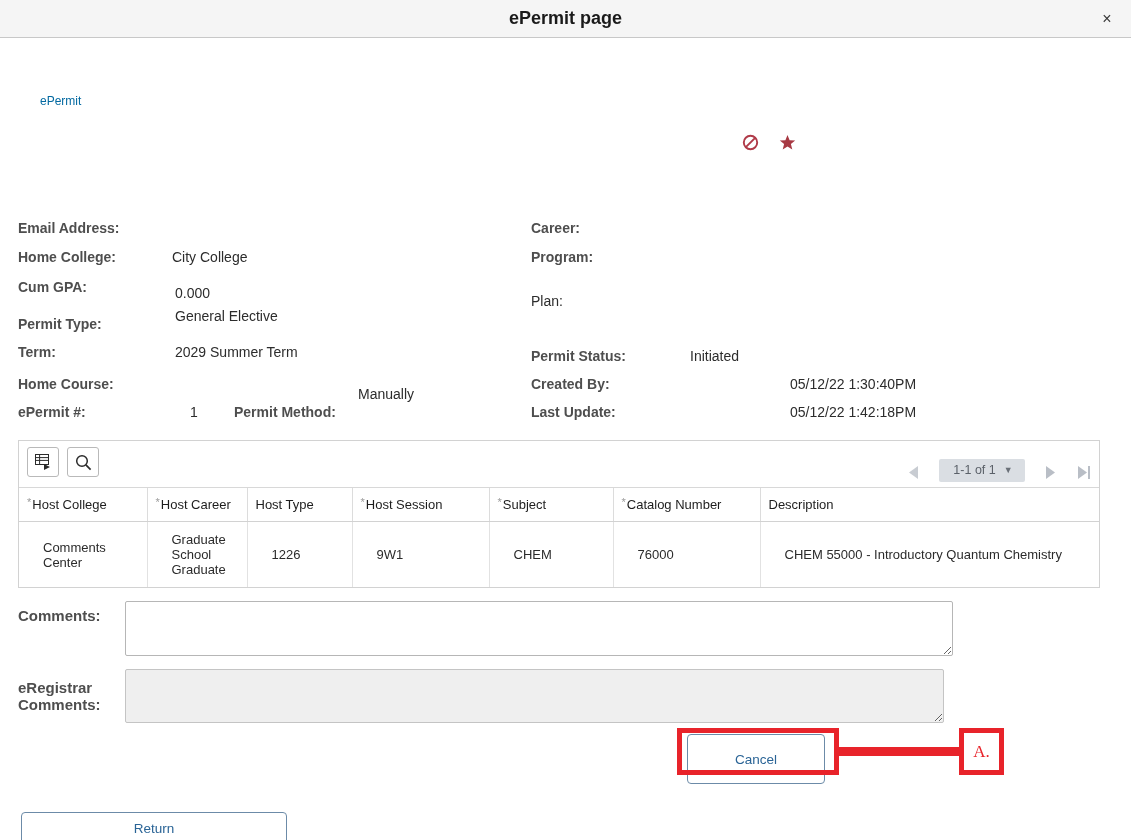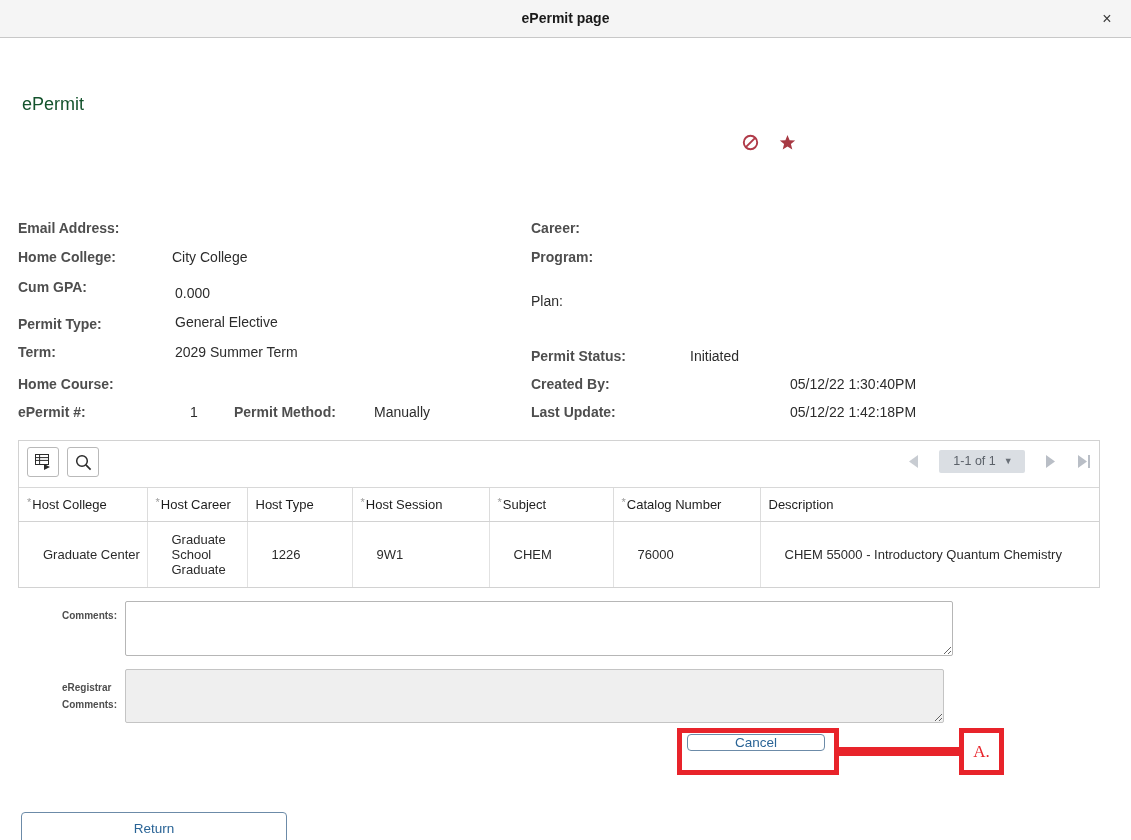--- a/index.html
+++ b/index.html
@@ -24,21 +24,21 @@
     background: #f5f5f5;
     border-bottom: 1px solid #c8c8c8;
     box-sizing: border-box;
   }
   .titlebar-title {
     position: absolute;
     left: 0; right: 0; top: 0;
     line-height: 37px;
     text-align: center;
     font-weight: bold;
-    font-size: 14px;
+    font-size: 18px;
     color: #1a1a1a;
   }
   .titlebar-close {
     position: absolute;
     right: 0; top: 0;
     width: 48px; height: 37px;
     line-height: 37px;
     text-align: center;
     font-size: 16px;
     color: #3a3a3a;
@@ -49,24 +49,24 @@
   
   .page {
     position: relative;
     width: 1131px;
     height: 802px;
     background: #fff;
   }
 
   .crumb {
     position: absolute;
-    left: 22px;
+    left: 40px;
     top: 56px;
-    font-size: 18px;
-    color: #14532d;
+    font-size: 12px;
+    color: #0369a1;
   }
 
   .toolicons {
     position: absolute;
     top: 96px;
     left: 742px;
     display: flex;
     gap: 20px;
     align-items: center;
   }
@@ -109,22 +109,22 @@
     border-radius: 3px;
     background: #fff;
     display: flex;
     align-items: center;
     justify-content: center;
     cursor: pointer;
     box-sizing: border-box;
   }
   .pager {
     position: absolute;
-    right: 6px; top: 9px;
-    display: flex; align-items: center; gap: 16px;
+    right: 6px; top: 18px;
+    display: flex; align-items: flex-end; gap: 16px;
   }
   .pg-arrow {
     width: 18px; height: 20px;
     display: flex; align-items: center; justify-content: center;
     cursor: pointer;
   }
   .pg-count {
     background: #dadee3;
     color: #5b6169;
     font-size: 12.5px;
@@ -171,25 +171,24 @@
     color: #9a9a9a;
     font-size: 11px;
     vertical-align: top;
     line-height: 1;
     margin-right: 1px;
   }
 
   
   .cm-label {
     position: absolute;
-    font-size: 10px;
+    font-size: 15px;
     font-weight: bold;
     color: #4e4e4e;
     line-height: 17px;
-    margin-left: 44px;
   }
   textarea.cm {
     position: absolute;
     box-sizing: border-box;
     font-family: "Liberation Sans", sans-serif;
     font-size: 13px;
     color: #2b2b2b;
     padding: 5px 6px;
     border: 1px solid #b6b6b6;
     border-radius: 2px;
@@ -213,21 +212,21 @@
     font-size: 13.5px;
     text-align: center;
     cursor: pointer;
     padding: 0;
   }
   #cancel-button {
     position: absolute;
     left: 687px;
     top: 696px;
     width: 138px;
-    height: 17px;
+    height: 50px;
   }
   #return-button {
     position: absolute;
     left: 21px;
     top: 774px;
     width: 266px;
     height: 32px;
   }
 
   
@@ -293,33 +292,33 @@
     <div class="fld lbl" style="left:18px; top:182px;">Email Address:</div>
     <div class="fld val" style="left:172px; top:182px;"></div>
 
     <div class="fld lbl" style="left:18px; top:211px;">Home College:</div>
     <div class="fld val" style="left:172px; top:211px;">City College</div>
 
     <div class="fld lbl" style="left:18px; top:241px;">Cum GPA:</div>
     <div class="fld val" style="left:175px; top:247px;">0.000</div>
 
     <div class="fld lbl" style="left:18px; top:278px;">Permit Type:</div>
-    <div class="fld val" style="left:175px; top:276px;">General Elective</div>
+    <div class="fld val" style="left:175px; top:270px;">General Elective</div>
 
     <div class="fld lbl" style="left:18px; top:306px;">Term:</div>
     <div class="fld val" style="left:175px; top:306px;">2029 Summer Term</div>
 
     <div class="fld lbl" style="left:18px; top:338px;">Home Course:</div>
     <div class="fld val" style="left:175px; top:338px;"></div>
 
     <div class="fld lbl" style="left:18px; top:366px;">ePermit #:</div>
     <div class="fld val" style="left:190px; top:366px;">1</div>
 
     <div class="fld lbl" style="left:234px; top:366px;">Permit Method:</div>
-    <div class="fld val" style="left:358px; top:366px;margin-left:16px;">Manually</div>
+    <div class="fld val" style="left:358px; top:348px;">Manually</div>
 
     <div class="fld lbl" style="left:531px; top:182px;">Career:</div>
     <div class="fld val" style="left:690px; top:182px;"></div>
 
     <div class="fld lbl" style="left:531px; top:211px;">Program:</div>
     <div class="fld val" style="left:690px; top:211px;"></div>
 
     <div class="fld" style="left:531px; top:255px; color:#2c2c2c;">Plan:</div>
     <div class="fld val" style="left:690px; top:255px;"></div>
 
@@ -394,21 +393,21 @@
           <th><span class="req">*</span><span>Host Career</span></th>
           <th><span>Host Type</span></th>
           <th><span class="req">*</span><span>Host Session</span></th>
           <th><span class="req">*</span><span>Subject</span></th>
           <th><span class="req">*</span><span>Catalog Number</span></th>
           <th><span>Description</span></th>
         </tr>
       </thead>
       <tbody>
         <tr>
-          <td>Graduate Center</td>
+          <td>Comments Center</td>
           <td>Graduate School Graduate</td>
           <td>1226</td>
           <td>9W1</td>
           <td>CHEM</td>
           <td>76000</td>
           <td>CHEM 55000 - Introductory Quantum Chemistry</td>
         </tr>
       </tbody>
     </table>
   </div>

